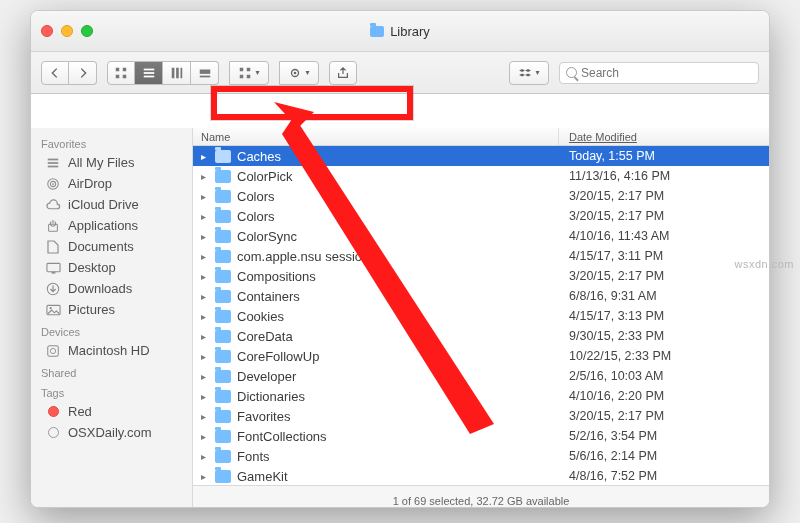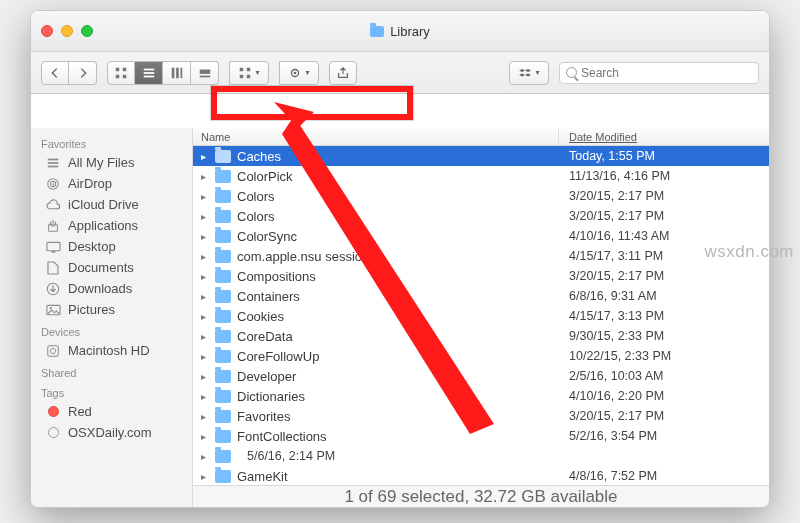--- a/index.html
+++ b/index.html
@@ -80,31 +80,31 @@
   .row .ficon { width:16px; height:13px; background:#77bfff; border-radius:2px; margin:0 6px 0 4px; position:relative; flex-shrink:0;}
   .row .ficon::before { content:""; position:absolute; top:-3px; left:0; width:6px; height:3px; background:#77bfff; border-radius:1px 1px 0 0;}
   .row .fname { flex:1; white-space:nowrap; overflow:hidden; }
   .row .fdate { width:210px; padding-left:10px; color:#444; font-size:12.5px; white-space:nowrap;}
   .row.selected { background:#2a6fd8; color:#fff; }
   .row.selected .fdate { color:#fff; }
   .row.selected .disclosure { color:#fff; }
   .row.selected .ficon { background:#bad9ff; }
   .row.selected .ficon::before { background:#bad9ff; }
   
-  .status { height:22px; border-top:1px solid #d9d9d9; background:#f6f6f6; font-size:17px; color:#666; display:flex; align-items:center; justify-content:center;}
+  .status { height:22px; border-top:1px solid #d9d9d9; background:#f6f6f6; font-size:11px; color:#666; display:flex; align-items:flex-end; justify-content:center;}
   
   .annot-box {
     position:absolute; border:6px solid #ff1a1a; pointer-events:none;
     box-shadow: 0 0 0 1px rgba(0,0,0,0.15);
   }
   .annot-arrow {
     position:absolute; pointer-events:none;
   }
   .watermark {
-    position:absolute; right:6px; top:242px; font-size:17px; color:#b8b8b8;
+    position:absolute; right:6px; top:258px; font-size:11px; color:#b8b8b8;
     writing-mode: horizontal-tb; letter-spacing:0.5px;
   }
 </style>
 </head>
 <body>
 
 <div class="window">
 
   <div class="titlebar">
     <div class="traffic">
@@ -242,34 +242,34 @@
           <span class="ic">
             <svg width="14" height="14" viewBox="0 0 16 16">
               <path d="M8 1 L8 5 M6 3 a3 3 0 1 0 4 0" stroke="#8e8e8e" stroke-width="1.3" fill="none"></path>
               <rect x="3" y="6" width="10" height="8" rx="1" fill="none" stroke="#8e8e8e" stroke-width="1.2"></rect>
             </svg>
           </span>
           <span>Applications</span>
         </div>
         <div class="sb-item">
           <span class="ic">
+            <svg width="12" height="14" viewBox="0 0 12 14">
+              <path d="M1 1 h6 l4 4 v8 h-10 Z" fill="none" stroke="#8e8e8e" stroke-width="1.2"></path>
+            </svg>
+          </span>
+          <span>Documents</span>
+        </div>
+        <div class="sb-item">
+          <span class="ic">
             <svg width="15" height="12" viewBox="0 0 16 12">
               <rect x="1" y="1" width="14" height="9" rx="1" fill="none" stroke="#8e8e8e" stroke-width="1.2"></rect>
               <rect x="6" y="10" width="4" height="2" fill="#8e8e8e"></rect>
             </svg>
           </span>
           <span>Desktop</span>
-        </div>
-        <div class="sb-item">
-          <span class="ic">
-            <svg width="12" height="14" viewBox="0 0 12 14">
-              <path d="M1 1 h6 l4 4 v8 h-10 Z" fill="none" stroke="#8e8e8e" stroke-width="1.2"></path>
-            </svg>
-          </span>
-          <span>Documents</span>
         </div>
         <div class="sb-item">
           <span class="ic">
             <svg width="14" height="14" viewBox="0 0 16 16">
               <circle cx="8" cy="8" r="6.5" fill="none" stroke="#8e8e8e" stroke-width="1.2"></circle>
               <path d="M8 4 v6 M5 8 l3 3 l3 -3" stroke="#8e8e8e" stroke-width="1.4" fill="none"></path>
             </svg>
           </span>
           <span>Downloads</span>
         </div>
@@ -401,20 +401,21 @@
           </div>
           <div class="row">
             <span class="disclosure">▸</span>
             <span class="ficon"></span>
             <span class="fname">FontCollections</span>
             <span class="fdate">5/2/16, 3:54 PM</span>
           </div>
           <div class="row">
             <span class="disclosure">▸</span>
             <span class="ficon"></span>
+            <span class="fname">Fonts</span>
             <span class="fdate">5/6/16, 2:14 PM</span>
           </div>
           <div class="row">
             <span class="disclosure">▸</span>
             <span class="ficon"></span>
             <span class="fname">GameKit</span>
             <span class="fdate">4/8/16, 7:52 PM</span>
           </div>
           <div class="row">
             <span class="disclosure">▸</span>

